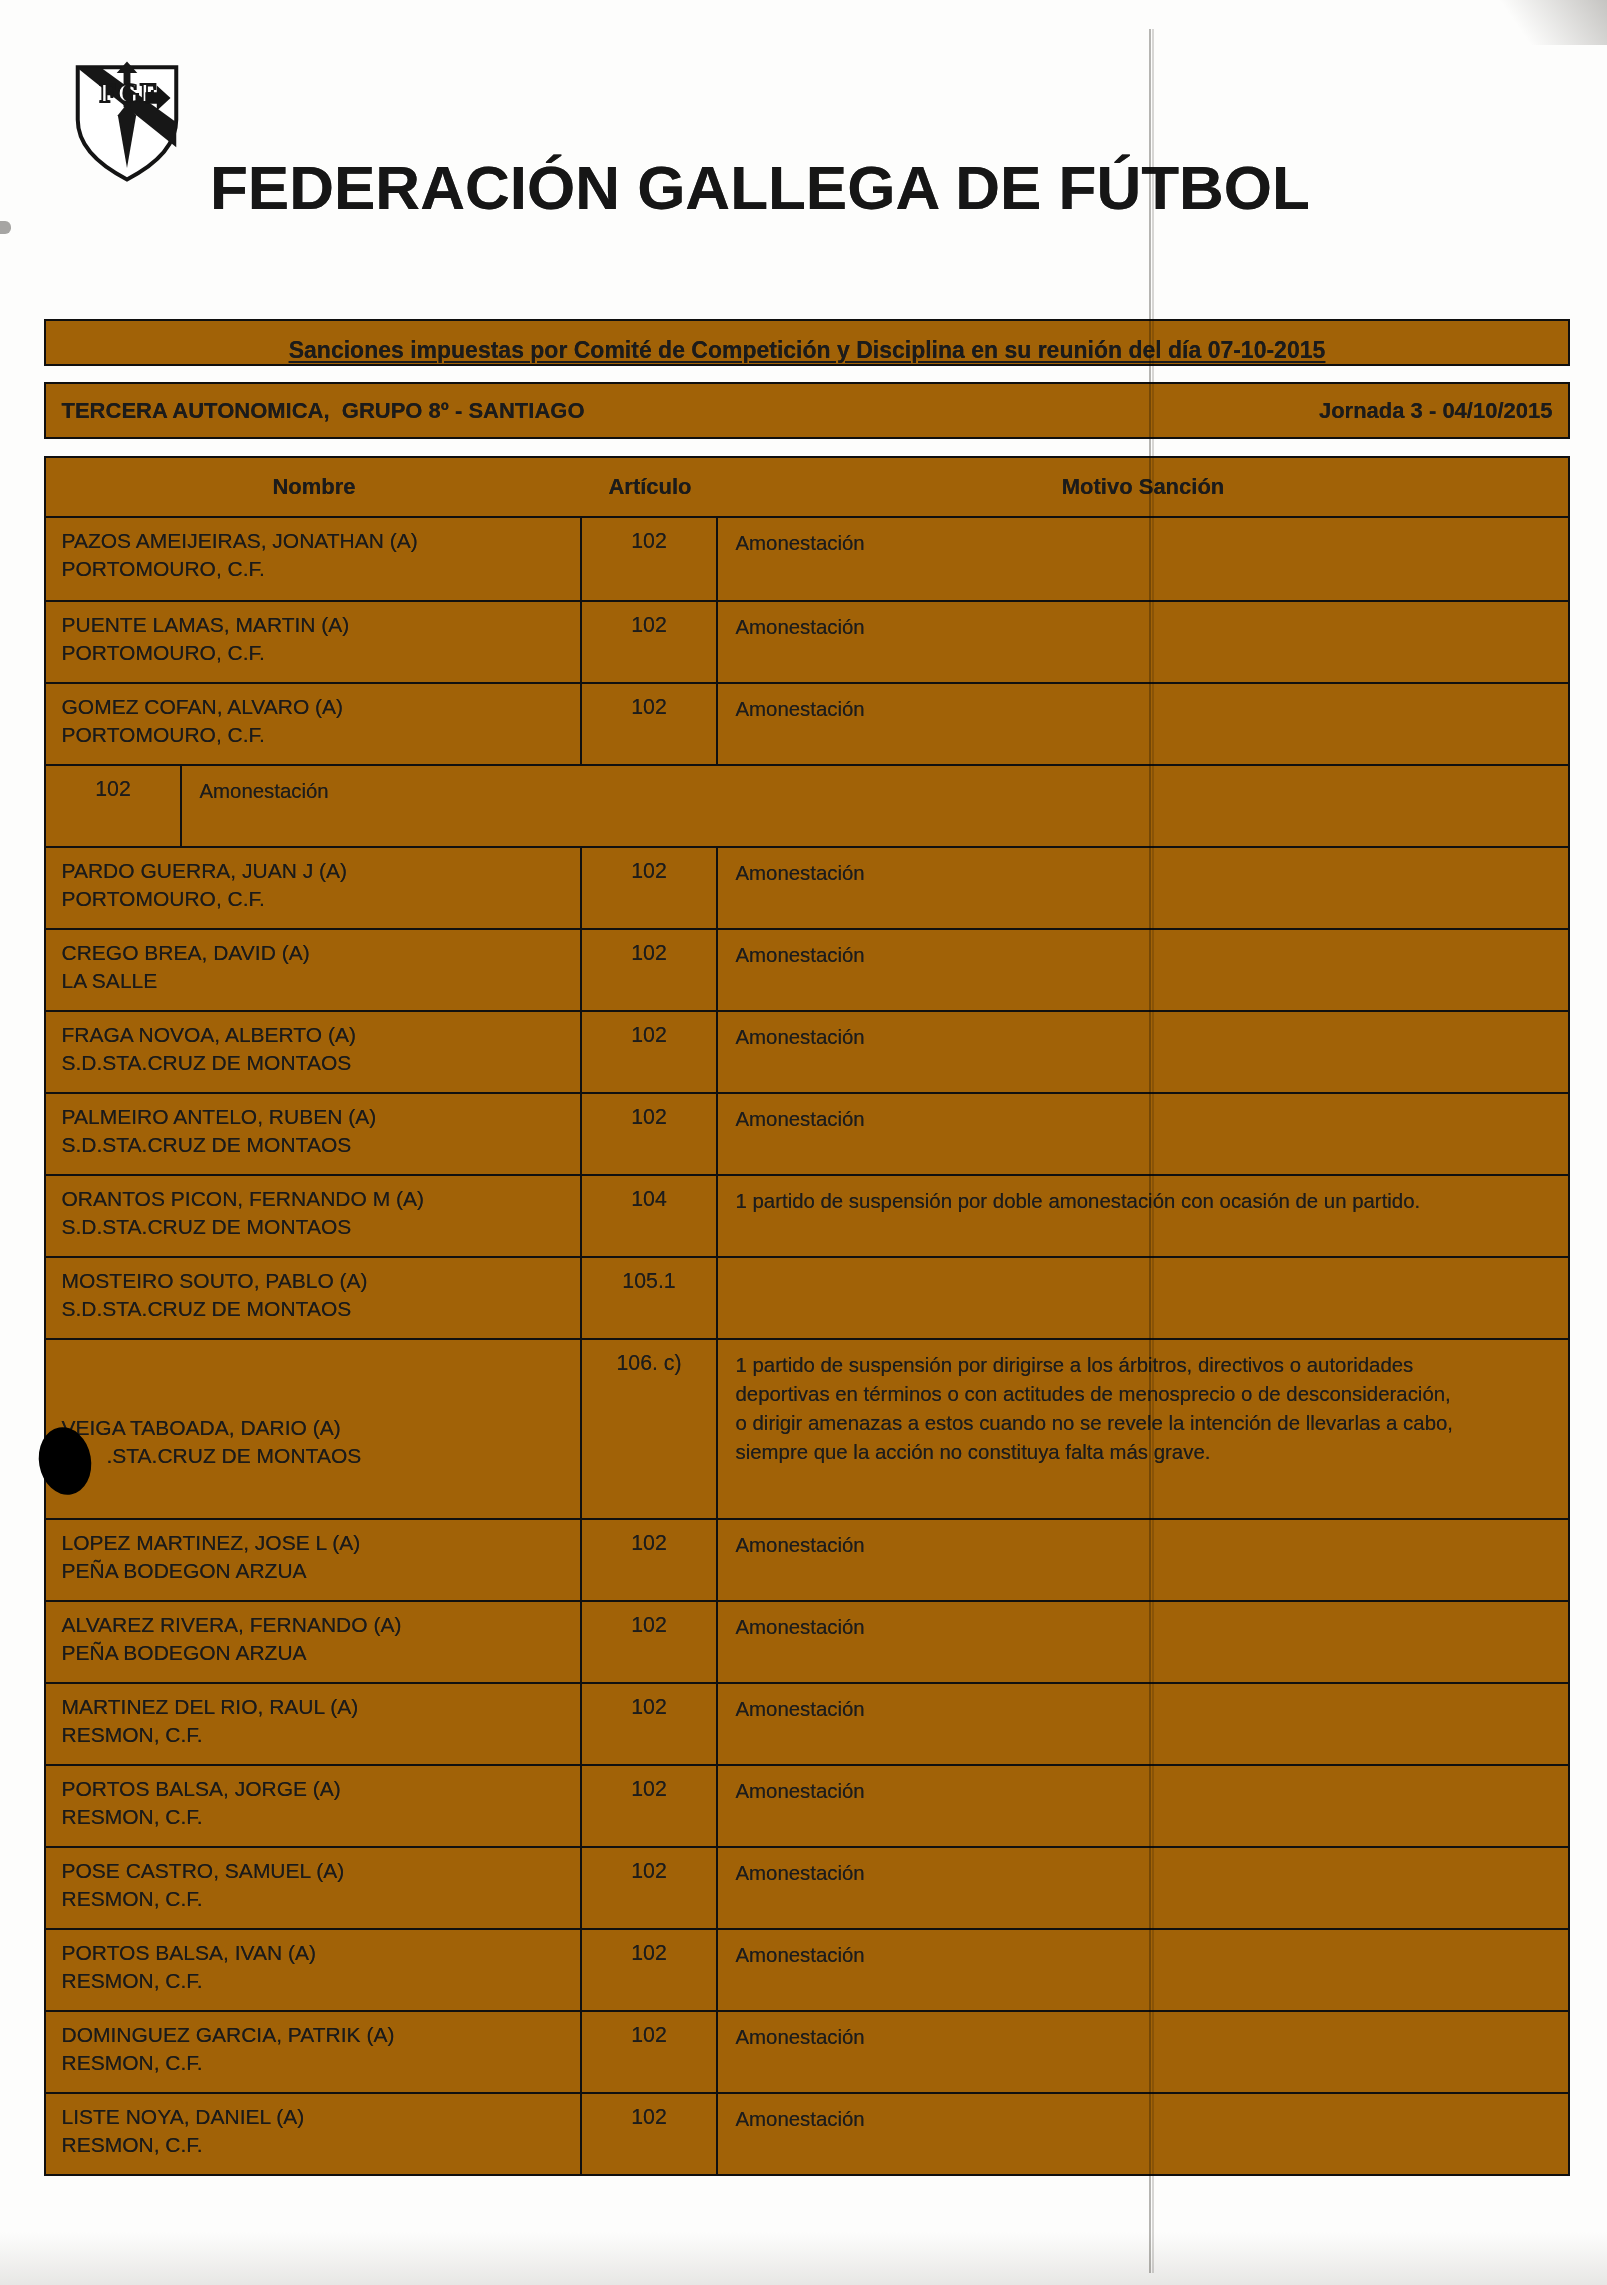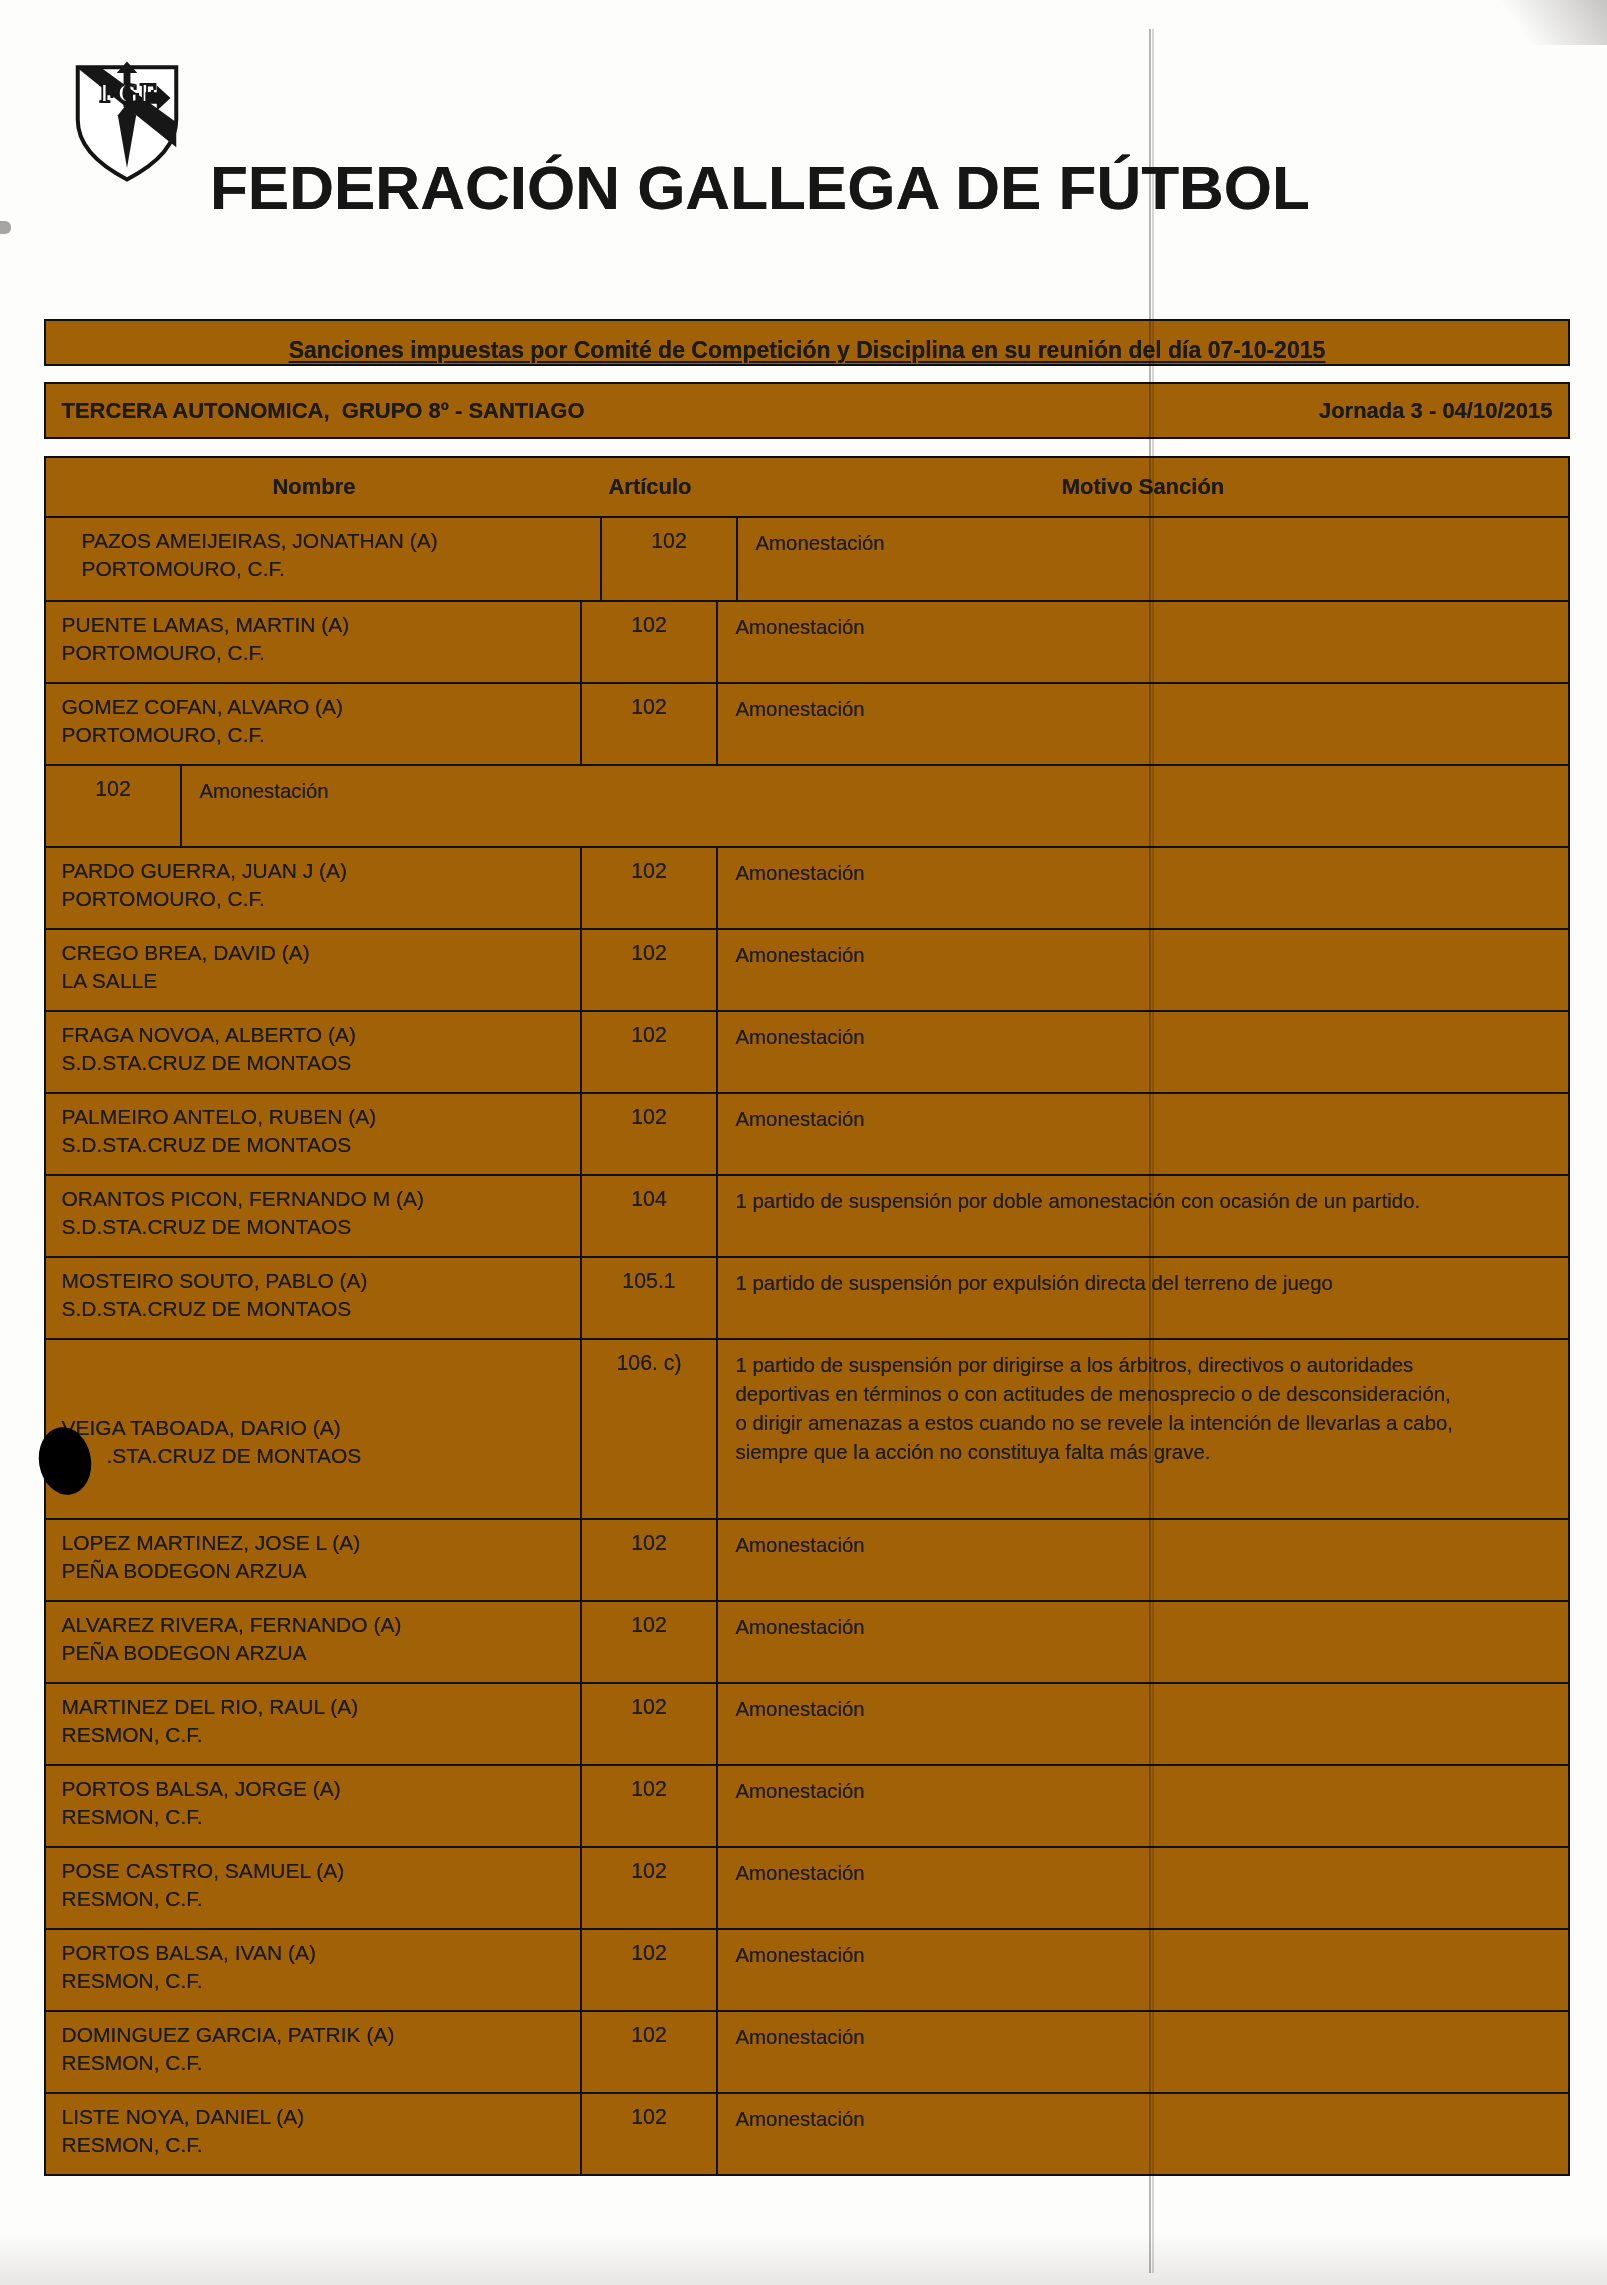--- a/index.html
+++ b/index.html
@@ -51,21 +51,21 @@
   .group-box{top:382px;height:57px;display:flex;align-items:center;justify-content:space-between;padding:0 15.5px;}
   .group-box .t{font-size:22px;font-weight:bold;white-space:pre-wrap;text-shadow:0 0 0.5px rgba(22,22,22,.8);}
   
   .stable{top:456px;padding:0;}
   .thead{display:flex;border-bottom:2.9px solid #0f0f0f;height:58px;align-items:center;}
   .thead .h{font-size:22px;font-weight:bold;text-align:center;text-shadow:0 0 0.5px rgba(22,22,22,.8);}
   .h.c1{width:536px;}
   .h.c2{width:136px;}
   .h.c3{flex:1;}
   .trow{display:flex;border-top:2.9px solid #101010;min-height:82px;box-sizing:border-box;align-items:stretch;}
-  .trow:first-child{border-top:none;padding-left:20px;}
+  .trow:first-child{border-top:none;}
   .trow.row-xl{min-height:180px;}
   .cell{box-sizing:border-box;}
   .cname{width:536px;border-right:2.9px solid #101010;padding:8.7px 9.7px 7.8px 15.5px;position:relative;
          display:flex;flex-direction:column;justify-content:flex-start;}
   .row-xl .cname{justify-content:center;padding-top:33px;}
   .cart{width:136px;border-right:2.9px solid #101010;padding-top:10.7px;text-align:center;
         font-size:21.3px;color:#1c1c1c;text-shadow:0 0 0.5px rgba(25,25,25,.7);}
   .cmot{flex:1;padding:10.7px 13.6px 7.8px 17.5px;font-size:20.4px;line-height:29px;color:#1c1c1c;
         text-shadow:0 0 0.5px rgba(25,25,25,.7);}
   .cmot .mtext{max-width:718px;display:block;}
@@ -232,23 +232,20 @@
 
   <div class="trow">
     <div class="cell cname">
 
       <span class="pline p-name">MOSTEIRO SOUTO, PABLO (A)</span>
       <span class="pline p-club">S.D.STA.CRUZ DE MONTAOS</span>
     </div>
     <div class="cell cart">
       <span>105.1</span>
     </div>
-    <div class="cell cmot">
-      <span class="mtext">1 partido de suspensión por expulsión directa del terreno de juego</span>
-    </div>
   </div>
 
   <div class="trow row-xl redacted">
     <div class="cell cname">
       <span class="blob"></span>
       <span class="pline p-name">VEIGA TABOADA, DARIO (A)</span>
       <span class="pline p-club">.STA.CRUZ DE MONTAOS</span>
     </div>
     <div class="cell cart">
       <span>106. c)</span>

